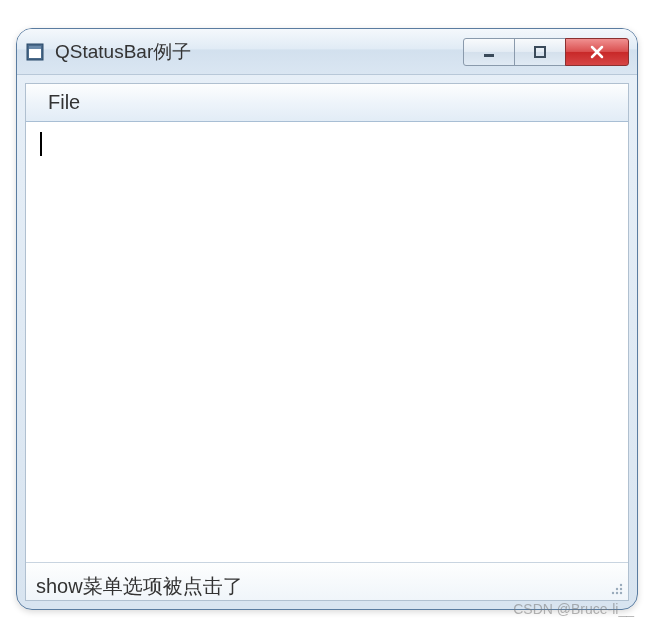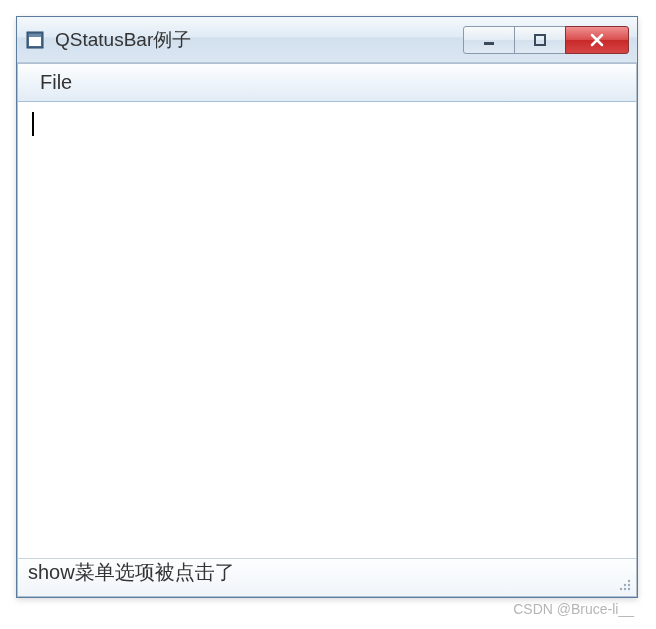--- a/index.html
+++ b/index.html
@@ -12,26 +12,26 @@
       font-family: "Microsoft YaHei", "Segoe UI", Tahoma, sans-serif;
       background: #fff;
       width: 656px;
       height: 629px;
       position: relative;
     }
 
     .window {
       position: absolute;
       left: 16px;
-      top: 16px;
+      top: 28px;
       width: 622px;
       height: 582px;
       background: linear-gradient(to bottom, #e8f0f8 0%, #d8e4f0 100%);
       border: 1px solid #5a7ca0;
-      border-radius: 0;
+      border-radius: 16px;
       box-shadow: 0 2px 6px rgba(0,0,0,0.15);
       overflow: hidden;
       display: flex;
       flex-direction: column;
     }
 
     .titlebar {
       height: 46px;
       background: linear-gradient(to bottom, #f4f8fc 0%, #e0ebf5 45%, #d2e0ee 46%, #dae6f2 100%);
       display: flex;
@@ -80,20 +80,21 @@
     .win-btn.close {
       width: 64px;
       background: linear-gradient(to bottom, #f09090 0%, #da5050 48%, #c82828 50%, #d64545 100%);
       border-color: #8a3030;
       border-top-right-radius: 3px;
       border-bottom-right-radius: 3px;
     }
 
     .client-area {
       flex: 1;
+      margin: 8px;
       background: #fff;
       border: 1px solid #b0c0d0;
       display: flex;
       flex-direction: column;
     }
 
     .menubar {
       height: 38px;
       background: linear-gradient(to bottom, #fdfefe 0%, #eef4fa 50%, #e2ecf6 100%);
       border-bottom: 1px solid #a8bed4;
@@ -123,21 +124,21 @@
       position: absolute;
       left: 14px;
       top: 10px;
     }
 
     .statusbar {
       height: 38px;
       background: linear-gradient(to bottom, #fdfefe 0%, #f0f5fa 100%);
       border-top: 1px solid #c8d4e0;
       display: flex;
-      align-items: flex-start;
+      align-items: flex-end;
       padding: 0 10px;
       position: relative;
     }
 
     .status-text {
       font-size: 20px;
       color: #333;
     }
 
     .size-grip {

